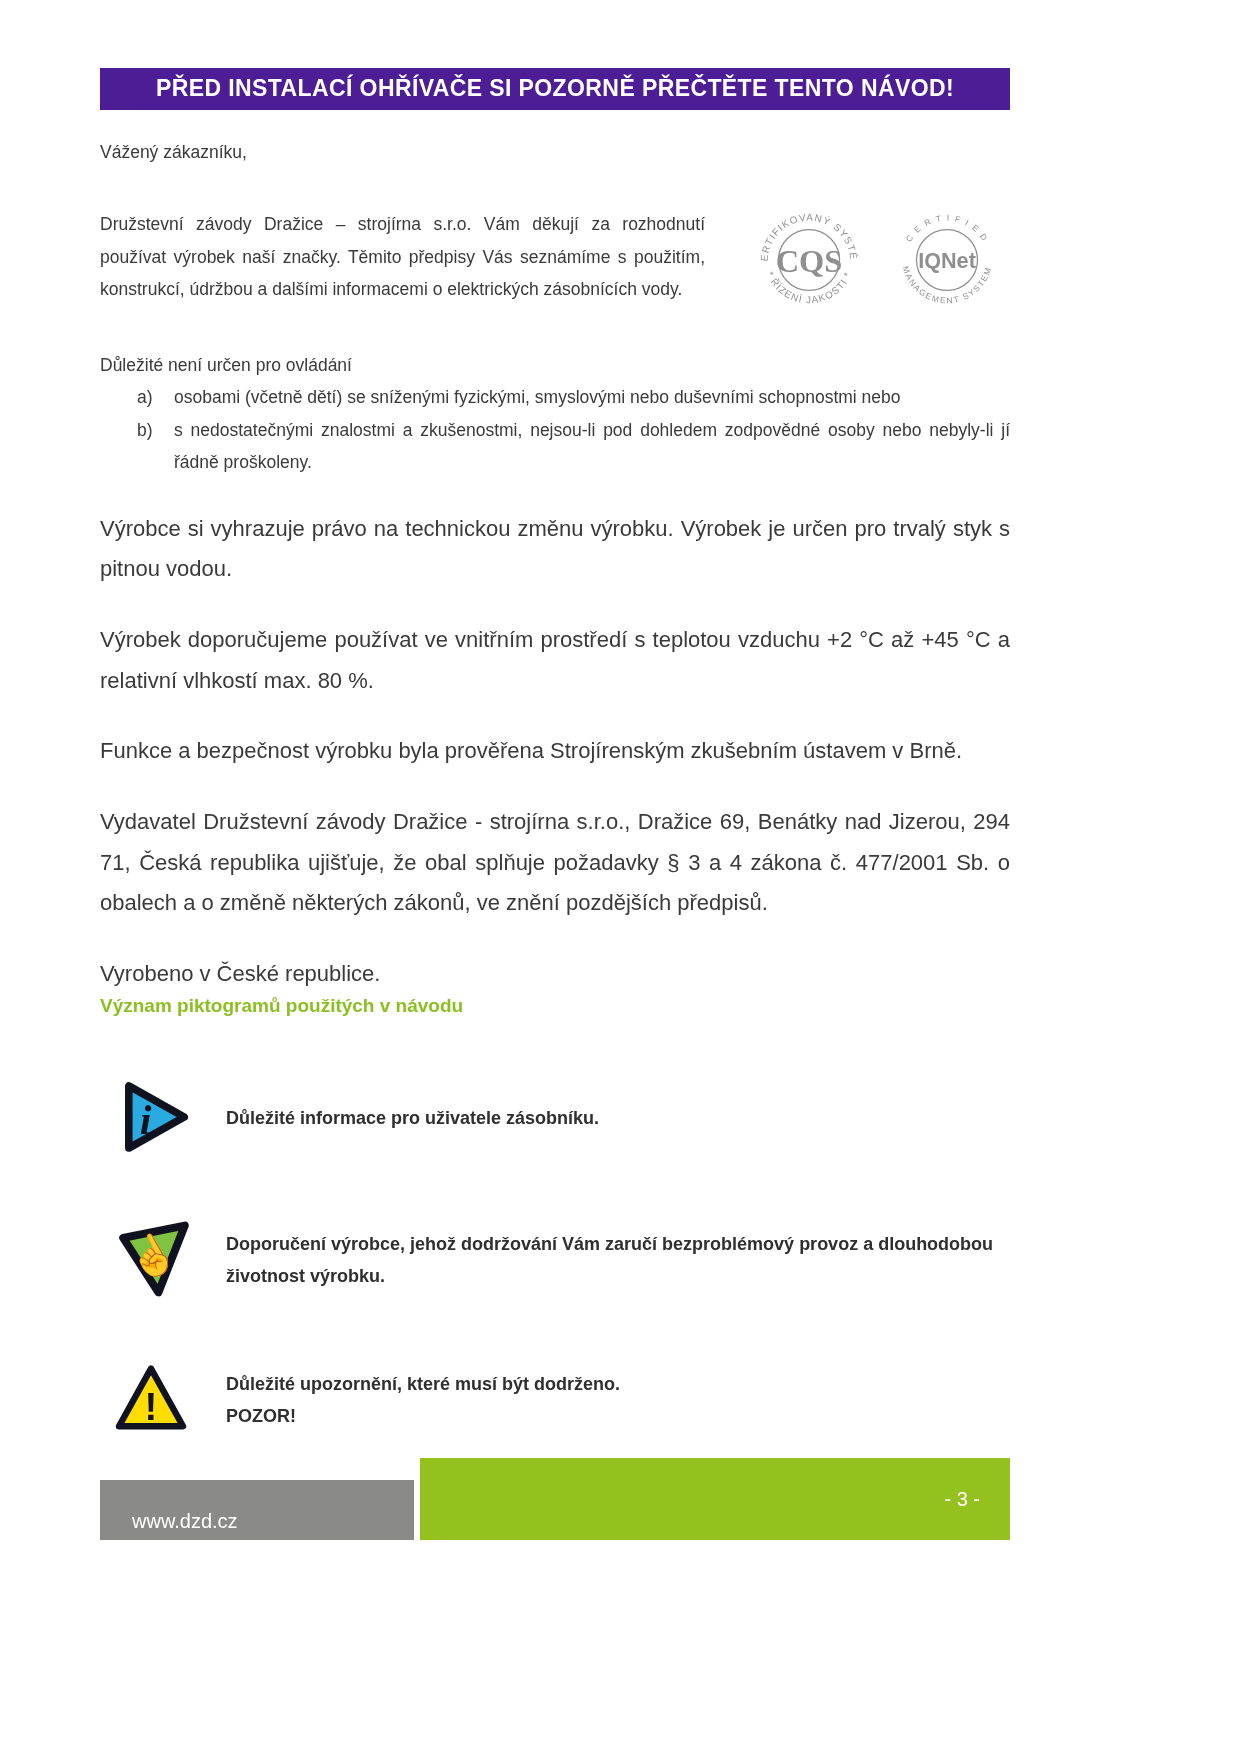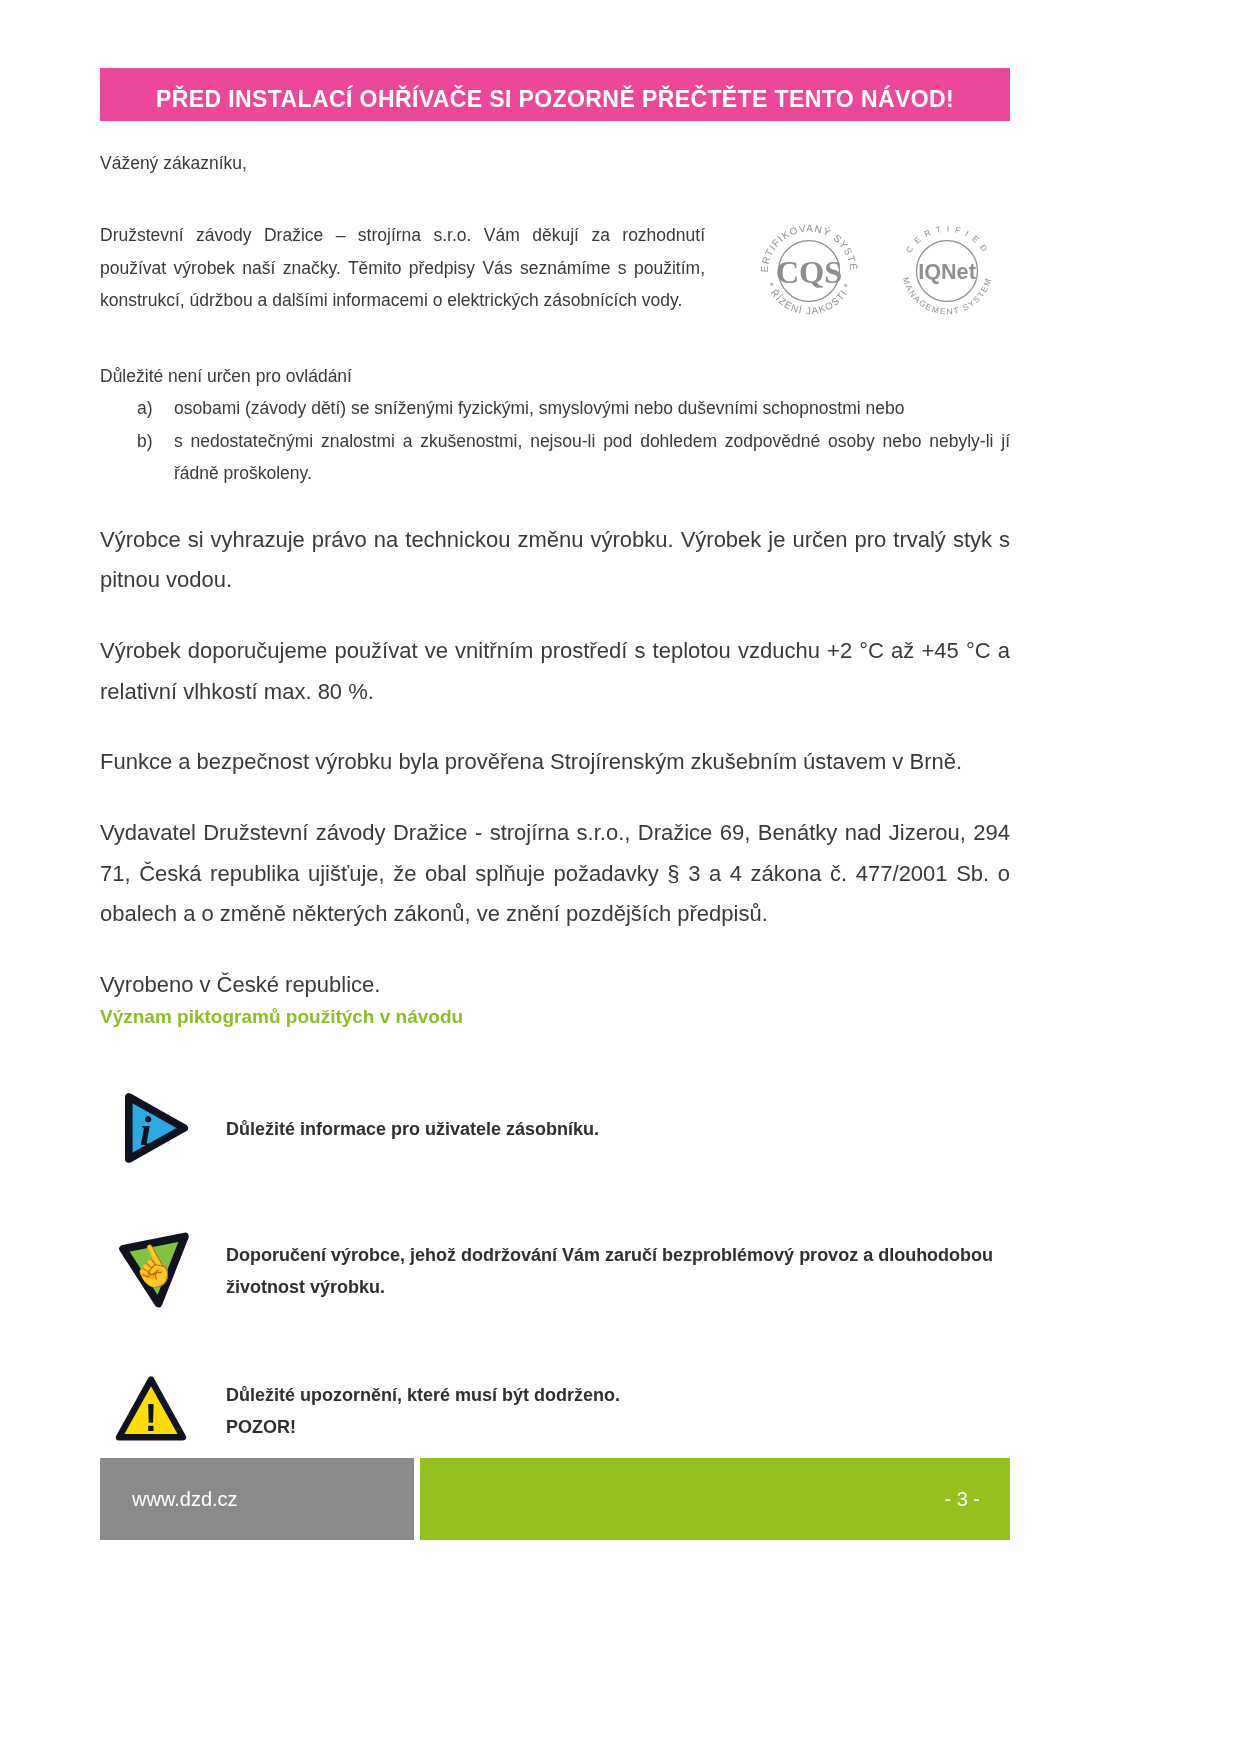--- a/index.html
+++ b/index.html
@@ -12,27 +12,27 @@
     color:#3a3a3a;
     overflow:hidden;
   }
   .content {
     position:absolute;
     left:100px; top:0;
     width:910px;
   }
   .banner {
     margin-top:68px;
-    background:#ec4899;
+    background:#4c1d95;
     color:#ffffff;
     font-weight:bold;
     font-size:23px;
     letter-spacing:0.4px;
     text-align:center;
-    padding:18px 0 8px 0;
+    padding:7px 0 8px 0;
   }
   .salutation { margin-top:32px; font-size:17.5px; }
   .intro-row { margin-top:32px; display:flex; align-items:center; }
   .intro-text {
     flex:1 1 auto;
     font-size:17.5px;
     line-height:1.85;
     text-align:justify;
     padding-right:45px;
   }
@@ -70,20 +70,21 @@
     width:910px; height:82px;
     display:flex; gap:6px;
   }
   .footer-gray {
     flex:0 0 314px;
     background:#8a8a89;
     color:#ffffff;
     font-size:20px;
     line-height:82px;
     padding-left:32px;
+    margin-top:22px;
   }
   .footer-green {
     flex:1 1 auto;
     background:#95c11f;
     color:#ffffff;
     font-size:20px;
     line-height:82px;
     text-align:right;
     padding-right:30px;
   }
@@ -132,21 +133,21 @@
           </svg>
         </div>
 
       </div>
     </div>
 
     <p class="restrict-heading">Důležité není určen pro ovládání</p>
 
     <div class="list-item">
       <span class="list-marker">a)</span>
-      <span class="list-text">osobami (závody dětí) se sníženými fyzickými, smyslovými nebo duševními schopnostmi nebo</span>
+      <span class="list-text">osobami (včetně dětí) se sníženými fyzickými, smyslovými nebo duševními schopnostmi nebo</span>
     </div>
     <div class="list-item">
       <span class="list-marker">b)</span>
       <span class="list-text">s nedostatečnými znalostmi a zkušenostmi, nejsou-li pod dohledem zodpovědné osoby nebo nebyly-li jí řádně proškoleny.</span>
     </div>
 
     <p class="para">Výrobce si vyhrazuje právo na technickou změnu výrobku. Výrobek je určen pro trvalý styk s pitnou vodou.</p>
     <p class="para">Výrobek doporučujeme používat ve vnitřním prostředí s teplotou vzduchu +2 °C až +45 °C a relativní vlhkostí max. 80 %.</p>
     <p class="para">Funkce a bezpečnost výrobku byla prověřena Strojírenským zkušebním ústavem v Brně.</p>
     <p class="para">Vydavatel Družstevní závody Dražice - strojírna s.r.o., Dražice 69, Benátky nad Jizerou, 294 71, Česká republika ujišťuje, že obal splňuje požadavky § 3 a 4 zákona č. 477/2001 Sb. o obalech a o změně některých zákonů, ve znění pozdějších předpisů.</p>

